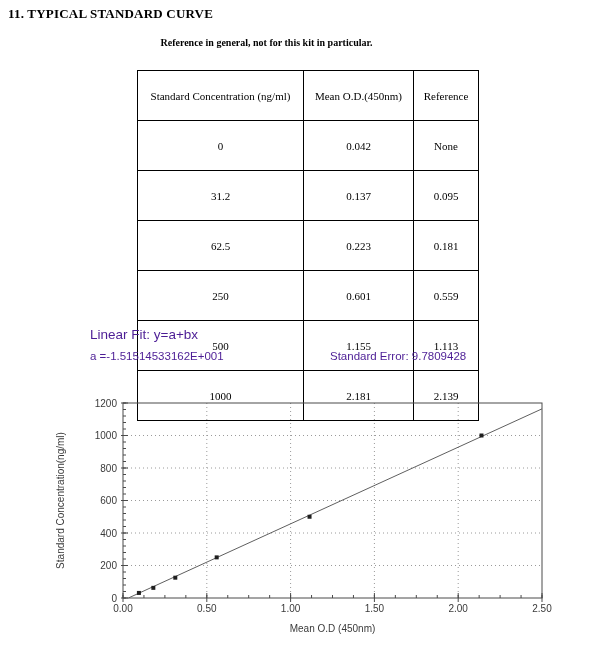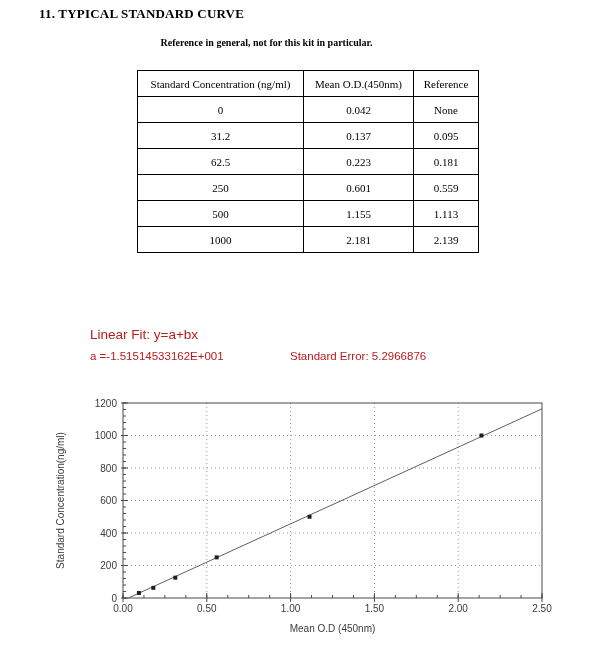--- a/index.html
+++ b/index.html
@@ -2,43 +2,43 @@
 <html><head>
 <meta charset="utf-8">
 <style>
   html,body{margin:0;padding:0;background:#fff;}
   .page{
     position:relative;width:600px;height:668px;background:#ffffff;
     font-family:"Liberation Serif",serif;color:#000;overflow:hidden;
   }
   .title{
     position:absolute;left:8px;top:6px;
-    font-size:13px;font-weight:bold;letter-spacing:.2px;margin-left:31px;
+    font-size:13px;font-weight:bold;letter-spacing:.2px;
   }
   .subtitle{
     position:absolute;left:0;top:37px;width:533px;text-align:center;
     font-size:10px;font-weight:bold;
   }
   table.std-table{
     position:absolute;left:137px;top:70px;
     border-collapse:collapse;table-layout:fixed;
     font-size:11px;
   }
   table.std-table th, table.std-table td{
     border:1px solid #000;text-align:center;vertical-align:middle;
-    font-weight:normal;height:25px;padding:0 3px;
+    font-weight:normal;height:25px;padding:12px 3px;
   }
   .lf{
     position:absolute;left:90px;top:327px;
-    font-family:"Liberation Sans",sans-serif;color:#b91c1c;
+    font-family:"Liberation Sans",sans-serif;color:#4c1d95;
   }
   .lf-heading{font-size:13.5px;margin:0 0 6px 0;font-weight:normal;}
   .lf-grid{
     display:grid;grid-template-columns:200px auto;
-    font-size:11.5px;line-height:16px;white-space:nowrap;
+    font-size:11.5px;line-height:16px;white-space:nowrap;gap:40px;
   }
   .chart-svg{position:absolute;left:0;top:385px;}
   .chart-svg text{
     font-family:"Liberation Sans",sans-serif;font-size:10px;fill:#3a3a3a;
   }
 </style>
 </head>
 <body>
 
 <div class="page">
@@ -91,21 +91,21 @@
           <td>2.181</td>
           <td>2.139</td>
         </tr>
       </tbody>
   </table>
 
   <div class="lf">
     <div class="lf-heading">Linear Fit: y=a+bx</div>
     <div class="lf-grid">
       <span>a =-1.51514533162E+001</span>
-      <span>Standard Error: 5.2966876</span>
+      <span>Standard Error: 9.7809428</span>
     </div>
   </div>
 
   <svg class="chart-svg" width="600" height="283" viewBox="0 0 600 283">
       <line x1="206.8" y1="18" x2="206.8" y2="213" stroke="#9a9a9a" stroke-width="1" stroke-dasharray="1 3"></line>
       <line x1="290.6" y1="18" x2="290.6" y2="213" stroke="#9a9a9a" stroke-width="1" stroke-dasharray="1 3"></line>
       <line x1="374.4" y1="18" x2="374.4" y2="213" stroke="#9a9a9a" stroke-width="1" stroke-dasharray="1 3"></line>
       <line x1="458.2" y1="18" x2="458.2" y2="213" stroke="#9a9a9a" stroke-width="1" stroke-dasharray="1 3"></line>
       <line x1="123" y1="180.5" x2="542" y2="180.5" stroke="#9a9a9a" stroke-width="1" stroke-dasharray="1 3"></line>
       <line x1="123" y1="148" x2="542" y2="148" stroke="#9a9a9a" stroke-width="1" stroke-dasharray="1 3"></line>

